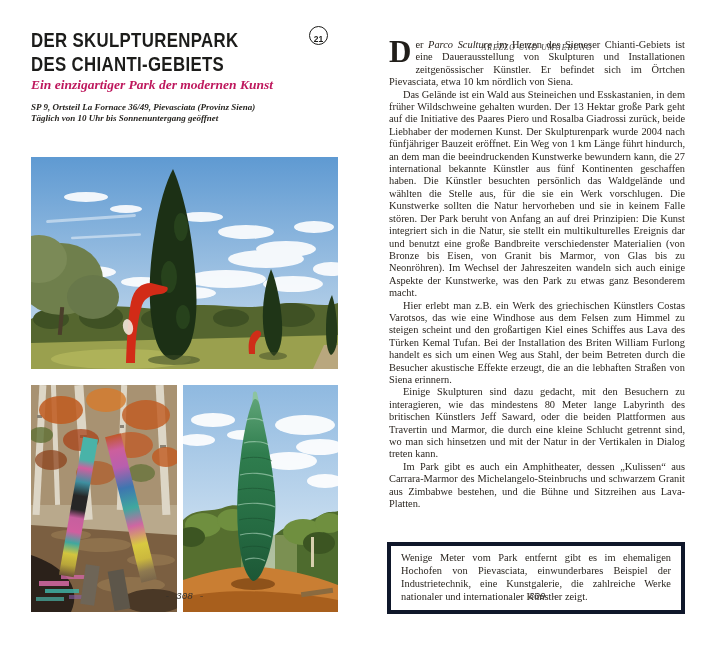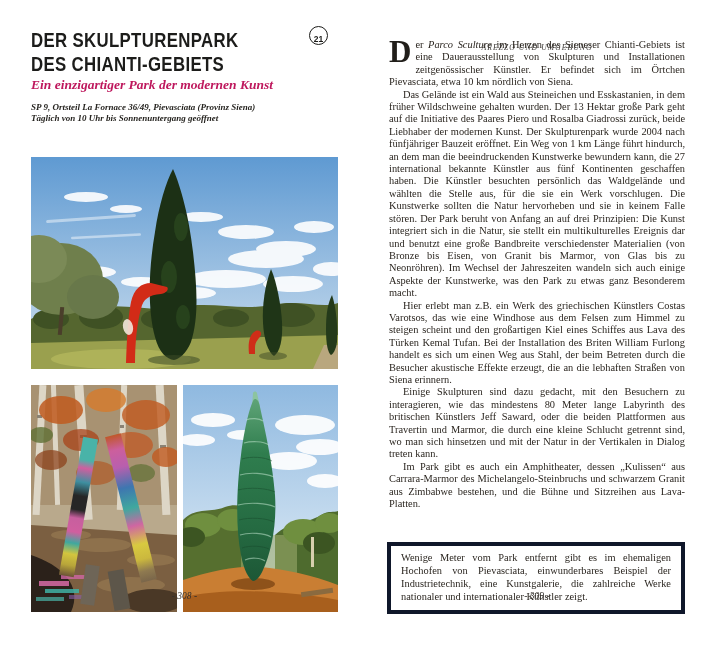--- a/index.html
+++ b/index.html
@@ -13,21 +13,21 @@
     transform:scaleX(.84);transform-origin:left top;white-space:nowrap;}
   .badge{position:absolute;left:309px;top:26px;width:17px;height:17px;border:1.3px solid #1c1c1a;
     border-radius:50%;display:flex;align-items:flex-end;justify-content:center;
     font-family:"Liberation Sans",sans-serif;font-size:8.5px;font-weight:bold;color:#1c1c1a;}
   .subtitle{position:absolute;left:31px;top:77px;width:320px;
     font-style:italic;font-weight:bold;font-size:13.5px;color:#be185d;}
   .address{position:absolute;left:31px;top:102px;width:300px;
     font-style:italic;font-weight:bold;font-size:9px;line-height:11.4px;color:#262420;}
   .photo{position:absolute;overflow:hidden;}
   .photo svg{display:block;}
-  .pagenum{position:absolute;top:591px;font-style:italic;font-size:9.5px;color:#33302c;text-align:center;}
+  .pagenum{position:absolute;top:591px;font-style:italic;font-size:9.5px;color:#33302c;text-align:center;font-family:Liberation Mono, monospace;}
   .pagenum.left{left:31px;width:307px;}
   .pagenum.right{left:389px;width:296px;}
 
   
   .running-header{position:absolute;left:389px;top:11px;width:296px;text-align:center;
     font-style:italic;font-size:7.6px;letter-spacing:1.1px;color:#3b3835;margin-top:32px;}
   .body-col{position:absolute;left:389px;top:39px;width:296px;
     font-size:10.4px;line-height:12.4px;text-align:justify;color:#2b2620;}
   .body-col p{margin:0;}
   .body-col p.indent{text-indent:14px;}

